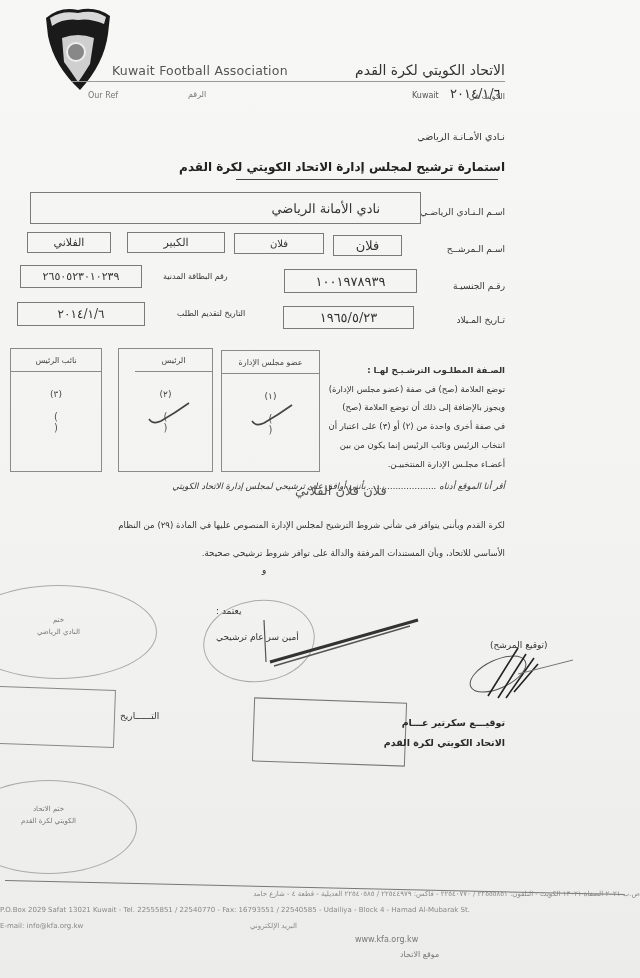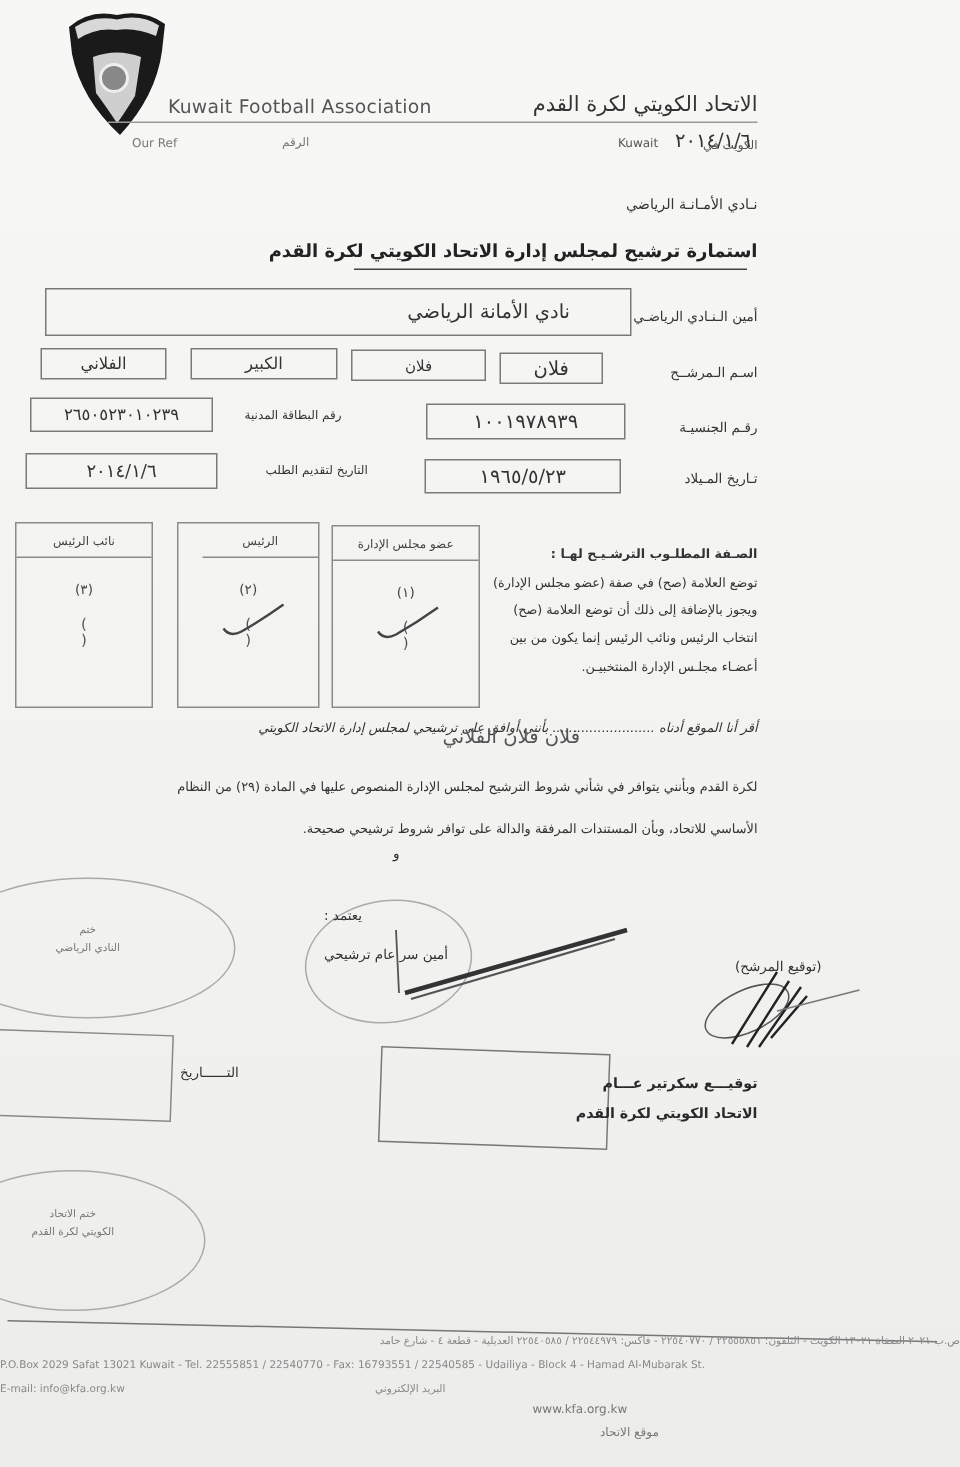--- a/index.html
+++ b/index.html
@@ -110,21 +110,21 @@
   <div class="abs ref-en">Our Ref</div>
   <div class="abs ref-ar ar">الرقم</div>
   <div class="abs kuwait-en">Kuwait</div>
   <div class="abs date-hand ar">٢٠١٤/١/٦</div>
   <div class="abs date-label ar">الكويت في</div>
 
   <div class="abs club-line ar">نـادي الأمـانـة الرياضي</div>
   <div class="abs title ar">استمارة ترشيح لمجلس إدارة الاتحاد الكويتي لكرة القدم</div>
   <div class="abs title-ul"></div>
 
-  <div class="abs lbl ar label-club">أمين الـنـادي الرياضـي</div>
+  <div class="abs lbl ar label-club">اسـم الـنـادي الرياضـي</div>
   <div class="abs box box-club">
       <span class="ar">نادي الأمانة الرياضي</span>
     </div>
 
   <div class="abs lbl ar label-name">اسـم الـمرشــح</div>
   <div class="abs box box-n1">
       <span class="ar">فلان</span>
     </div>
   <div class="abs box box-n2">
       <span class="ar">فلان</span>
@@ -173,20 +173,21 @@
   <div class="abs pos-col col3">
     <div class="pos-head ar">نائب الرئيس</div>
     <div class="pos-num">(٣)</div>
     <div class="pos-par">( )</div>
   </div>
 
   <div class="abs instr">
     <div style="font-weight:bold;">الصـفة المطلـوب الترشـيـح لهـا :</div>
     <div>توضع العلامة (صح) في صفة (عضو مجلس الإدارة)</div>
     <div>ويجوز بالإضافة إلى ذلك أن توضع العلامة (صح)</div>
+    <div>في صفة أخرى واحدة من (٢) أو (٣) على اعتبار أن</div>
     <div>انتخاب الرئيس ونائب الرئيس إنما يكون من بين</div>
     <div>أعضـاء مجلـس الإدارة المنتخبيـن.</div>
   </div>
 
   <div class="abs decl decl1">أقر أنا الموقع أدناه ......................... بأنني أوافق على ترشيحي لمجلس إدارة الاتحاد الكويتي</div>
   <div class="abs decl-hand ar">فلان فلان الفلاني</div>
   <div class="abs decl decl2">لكرة القدم وبأنني يتوافر في شأني شروط الترشيح لمجلس الإدارة المنصوص عليها في المادة (٢٩) من النظام</div>
   <div class="abs decl decl3">الأساسي للاتحاد، وبأن المستندات المرفقة والدالة على توافر شروط ترشيحي صحيحة.</div>
   <div class="abs decl-dot">و</div>
 

